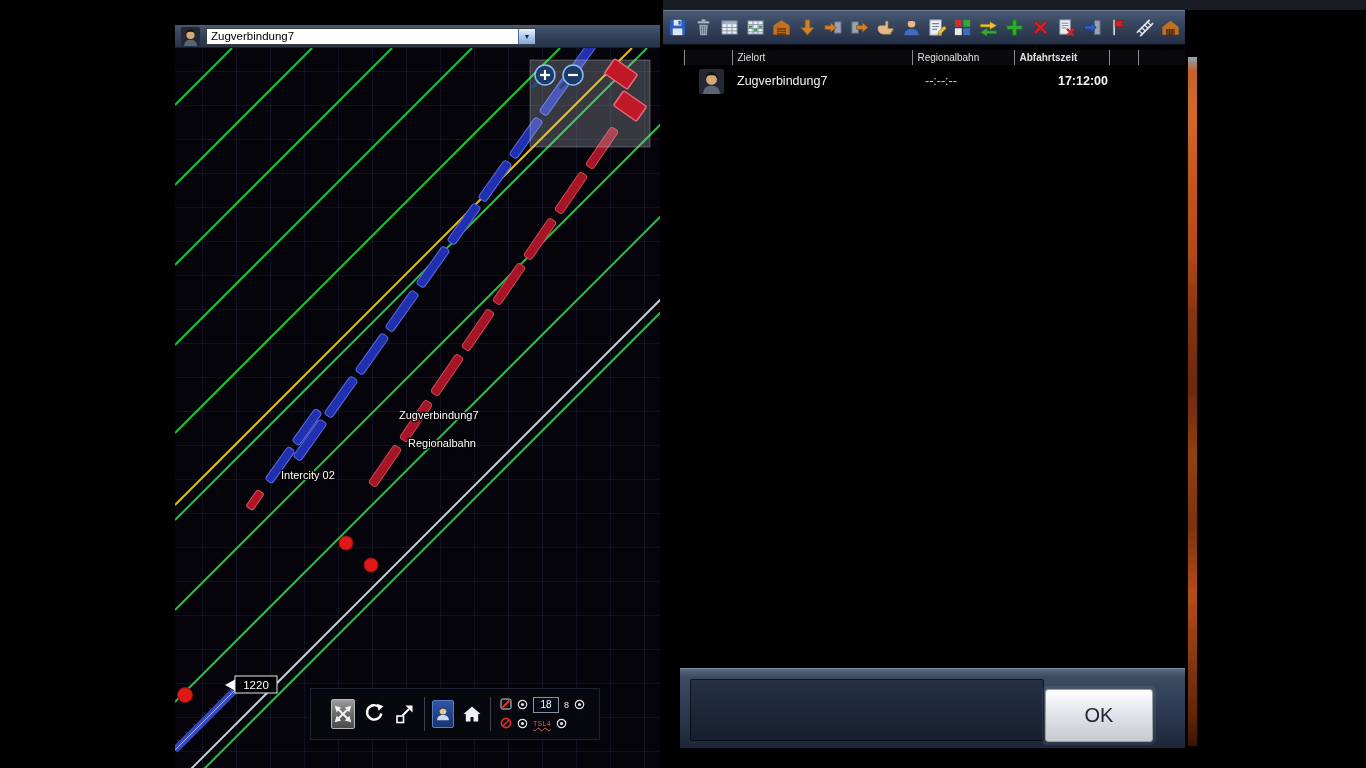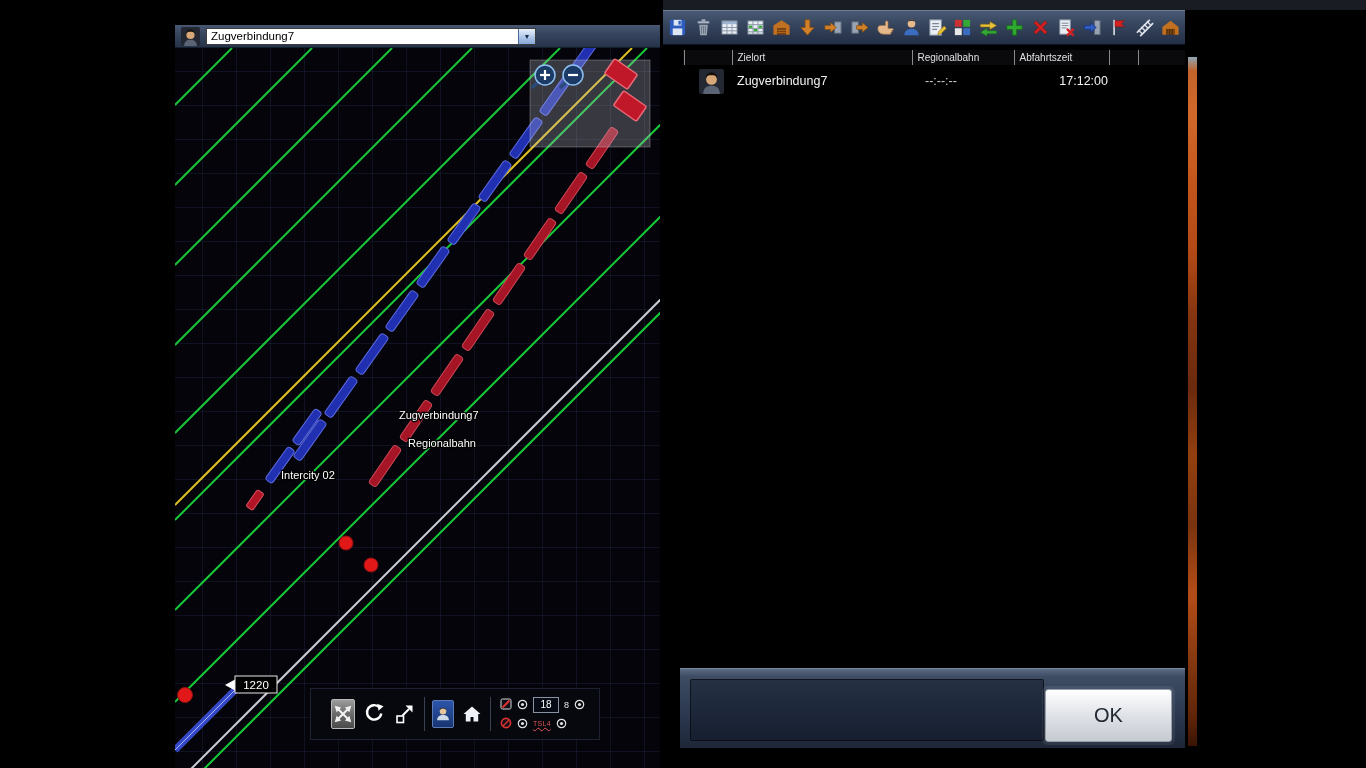--- a/index.html
+++ b/index.html
@@ -57,38 +57,38 @@
     border-top:1px solid #6d7d96;border-bottom:1px solid #0c121e;box-sizing:border-box;
     display:flex;align-items:center;gap:2px;padding:0 3px;}
   .tbi{width:24px;height:28px;display:flex;align-items:center;justify-content:center;}
   .tbi svg{width:21px;height:21px;display:block;}
 
   .table-header{position:absolute;left:683px;top:50px;width:502px;height:15px;
     background:#0a0a0c;display:flex;justify-content:center;}
   .hcell{border-left:1px solid #8b8b8b;box-sizing:border-box;height:15px;
     line-height:15px;font-size:10px;color:#e0e0e0;padding-left:5px;
     white-space:nowrap;overflow:hidden;}
-  .c0{width:48px;} .c1{width:180px;} .c2{width:102px;} .c3{width:95px;}
+  .c0{width:48px;} .c1{width:180px;} .c2{width:102px;} .c3{width:95px;font-weight:bold;}
   .c4{width:29px;} .c5{width:47px;}
 
   .list{position:absolute;left:663px;top:65px;width:522px;height:603px;background:#000;}
   .lrow{margin-left:20px;width:502px;height:30px;display:flex;align-items:center;margin-top:1px;}
   .rcell{box-sizing:border-box;font-size:12.5px;color:#f2f2f2;white-space:nowrap;overflow:hidden;}
   .rcell.c0{display:flex;align-items:center;padding-left:16px;}
   .rcell.c0 .avatar{width:25px;height:25px;}
   .rcell.c1{padding-left:6px;}
   .rcell.c2{padding-left:14px;color:#cfcfcf;}
   .rcell.c3{padding-left:4px;text-align:right;}
 
   .bottom-bar{position:absolute;left:680px;top:668px;width:505px;height:80px;
     background:linear-gradient(180deg,#5a6a80 0%,#3d4b63 10%,#2c3950 55%,#1d2738 100%);
     border-top:1px solid #7a8aa0;box-sizing:border-box;}
   .footer-inset{position:absolute;left:10px;top:10px;width:352px;height:60px;
     background:rgba(12,18,30,0.45);border:1px solid rgba(0,0,0,0.55);border-radius:2px;}
-  .ok-btn{position:absolute;left:365px;top:20px;width:127px;height:53px;
+  .ok-btn{position:absolute;left:365px;top:20px;width:108px;height:53px;
     background:linear-gradient(180deg,#ffffff 0%,#e2e5ea 45%,#c6cad1 100%);
     border:1px solid #98a0aa;border-radius:3px;font-size:20px;color:#222831;
     font-family:"Liberation Sans",sans-serif;
     box-shadow:0 0 0 3px rgba(255,255,255,0.07);}
 
   .edge-strip{position:absolute;left:1188px;top:57px;width:9px;height:689px;
     background:linear-gradient(180deg,
       #8fa6b8 0%,#c2622a 2%,#d2692b 8%,#c3561c 18%,#b34a16 28%,
       #833410 38%,#6b2a0e 48%,#93400f 58%,#7a330f 68%,
       #b44d18 78%,#83370f 88%,#5e2408 96%,#3a1404 100%);}

